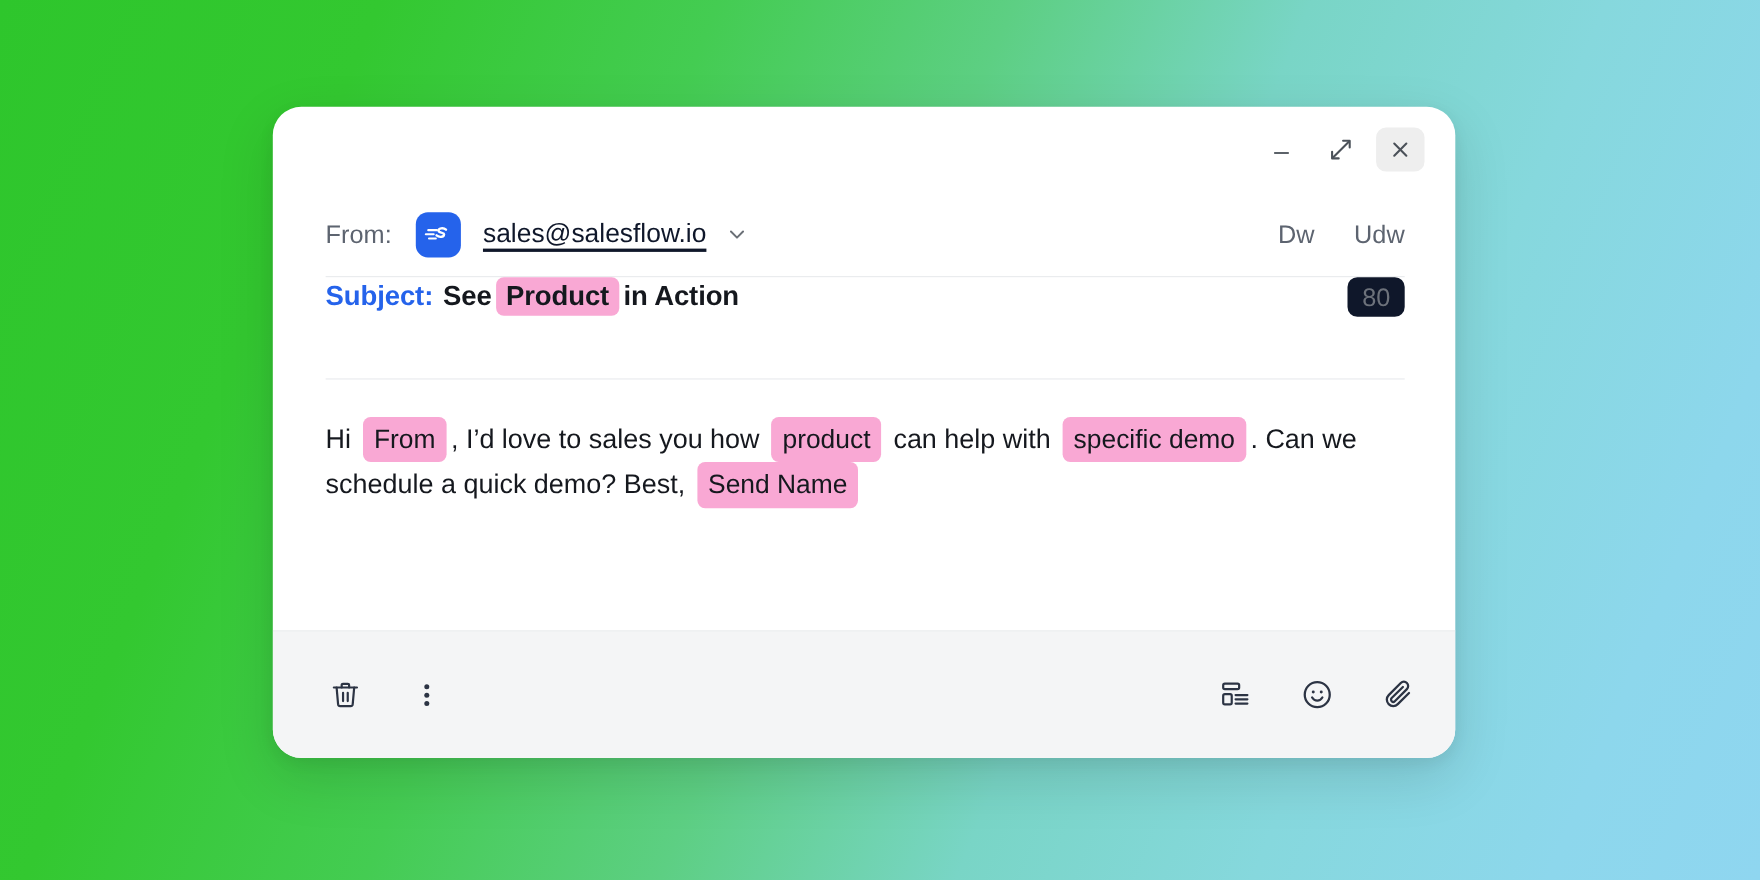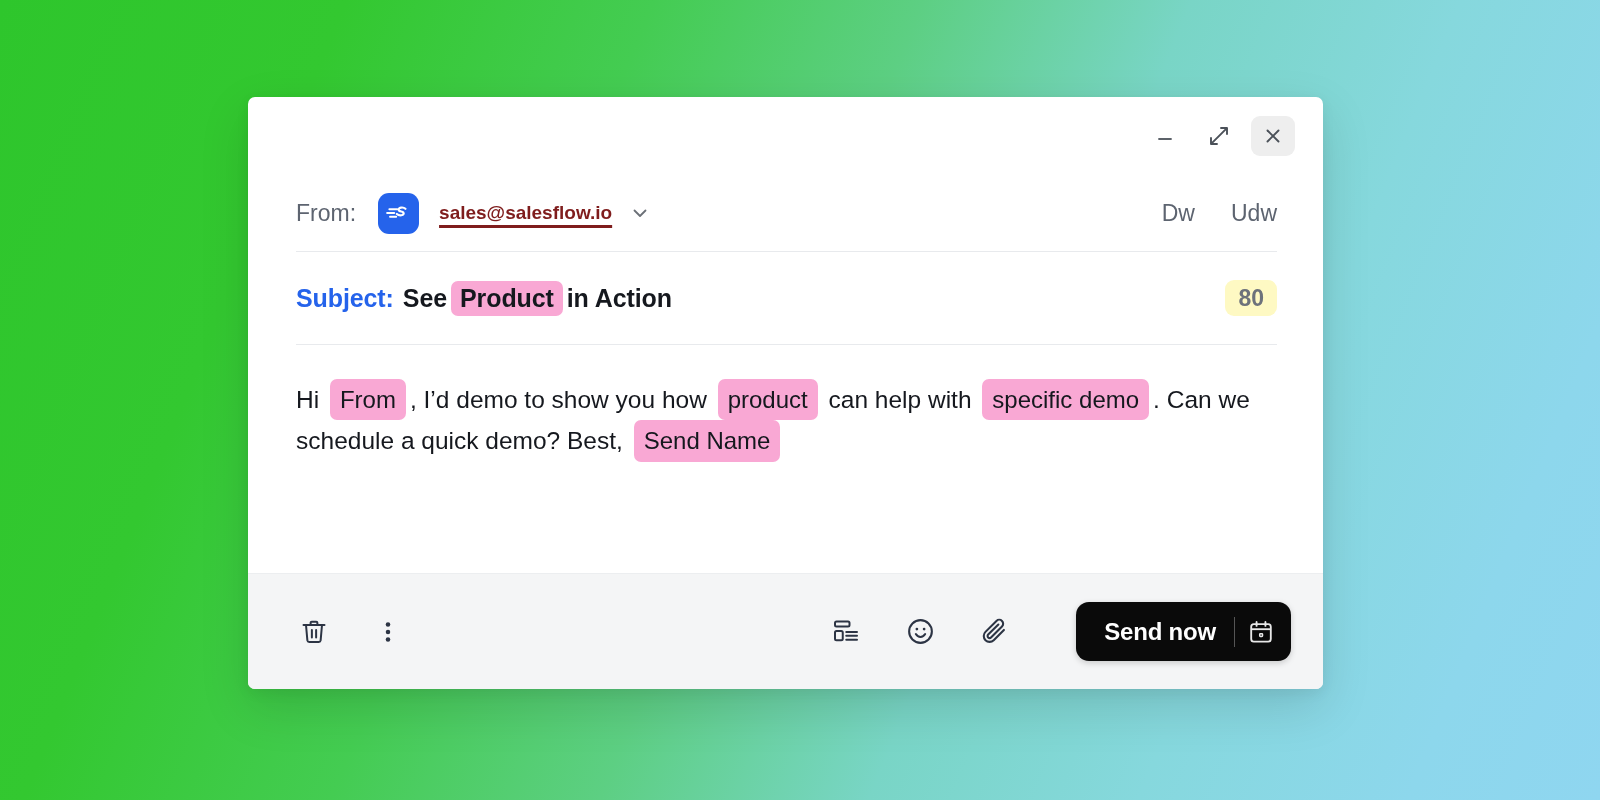--- a/index.html
+++ b/index.html
@@ -26,21 +26,21 @@
   }
 
   
   .compose-card {
     position: absolute;
     left: 248px;
     top: 97px;
     width: 1075px;
     height: 592px;
     background: #ffffff;
-    border-radius: 7px;
+    border-radius: 26px;
     box-shadow: 0 18px 50px rgba(0,0,0,0.13), 0 4px 14px rgba(0,0,0,0.06);
     overflow: hidden;
     display: flex;
     flex-direction: column;
   }
 
   
   .titlebar {
     height: 78px;
     display: flex;
@@ -84,23 +84,23 @@
     border-radius: 11px;
     background: #2563eb;
     display: flex;
     align-items: center;
     justify-content: center;
     flex: none;
     margin-right: 20px;
     cursor: pointer;
   }
   .from-address {
-    font-size: 19px;
-    font-weight: 700;
-    color: #7f1d1d;
+    font-size: 24px;
+    font-weight: 400;
+    color: #0f172a;
     text-decoration: underline;
     text-underline-offset: 6px;
     text-decoration-thickness: 2.5px;
     cursor: pointer;
     white-space: nowrap;
   }
   .from-chevron {
     margin-left: 18px;
     display: flex;
     align-items: center;
@@ -122,21 +122,21 @@
   .divider {
     height: 1px;
     background: #e8eaed;
     margin: 0 46px 0 48px;
     flex: none;
   }
 
   
   .subject-row {
     display: flex;
-    align-items: center;
+    align-items: flex-start;
     height: 92px;
     padding: 0 46px 0 48px;
     flex: none;
   }
   .subject-text {
     font-size: 25px;
     font-weight: 700;
     color: #15181e;
     letter-spacing: -0.1px;
     white-space: nowrap;
@@ -152,24 +152,24 @@
   .chip {
     background: #f9a8d4;
     border-radius: 7px;
     padding: 3px 9px;
     margin: 0 4px;
     display: inline-block;
     cursor: pointer;
   }
   .counter-badge {
     margin-left: auto;
-    background: #fef9c3;
+    background: #0f172a;
     color: #6d727b;
     font-size: 23px;
-    font-weight: 700;
+    font-weight: 400;
     border-radius: 9px;
     padding: 5px 13px;
     line-height: 1.15;
   }
 
   
   .body-area {
     flex: 1 1 auto;
     padding: 34px 46px 0 48px;
   }
@@ -309,21 +309,21 @@
         <span>See</span>
         <span class="chip">Product</span>
         <span>in Action</span>
     </span>
     <span class="counter-badge">80</span>
   </div>
 
   <div class="divider"></div>
 
   <div class="body-area">
-    <div class="body-text"><span>Hi </span><span class="chip">From</span><span>, I’d demo to show you how </span><span class="chip">product</span><span> can help with </span><span class="chip">specific demo</span><span>. Can we schedule a quick demo? Best, </span><span class="chip">Send Name</span></div>
+    <div class="body-text"><span>Hi </span><span class="chip">From</span><span>, I’d love to sales you how </span><span class="chip">product</span><span> can help with </span><span class="chip">specific demo</span><span>. Can we schedule a quick demo? Best, </span><span class="chip">Send Name</span></div>
   </div>
 
   <div class="footer">
     <div class="footer-left">
       <button class="tool-btn">
         <svg width="30" height="30" viewBox="0 0 24 24" fill="none" aria-hidden="true">
           <path d="M3.6 6.4h16.8" stroke="#2c3444" stroke-width="1.6" stroke-linecap="round"></path>
           <path d="M9.3 6.4V4.6a.9.9 0 0 1 .9-.9h3.6a.9.9 0 0 1 .9.9v1.8" stroke="#2c3444" stroke-width="1.6" stroke-linecap="round" stroke-linejoin="round"></path>
           <path d="M5.6 6.4l1.1 12.3a1.5 1.5 0 0 0 1.5 1.3h7.6a1.5 1.5 0 0 0 1.5-1.3l1.1-12.3" stroke="#2c3444" stroke-width="1.6" stroke-linecap="round" stroke-linejoin="round"></path>
           <path d="M10.3 10.3v6M13.7 10.3v6" stroke="#2c3444" stroke-width="1.6" stroke-linecap="round"></path>
@@ -353,28 +353,16 @@
           <circle cx="14.8" cy="10.1" r="1.05" fill="#2c3444"></circle>
           <path d="M8.4 14.0c.9 1.5 2.2 2.2 3.6 2.2s2.7-.7 3.6-2.2" stroke="#2c3444" stroke-width="1.6" stroke-linecap="round"></path>
         </svg>
       </button>
       <button class="tool-btn">
         <svg width="31" height="31" viewBox="0 0 24 24" fill="none" aria-hidden="true">
           <path d="M19.3 10.8 11.4 18.7a4.5 4.5 0 0 1-6.4-6.4l8.5-8.5a3.0 3.0 0 0 1 4.3 4.3l-8.5 8.5a1.5 1.5 0 0 1-2.2-2.2l7.9-7.8" stroke="#2c3444" stroke-width="1.6" stroke-linecap="round" stroke-linejoin="round"></path>
         </svg>
       </button>
 
-      <div class="send-group">
-        <span class="send-label">Send now</span>
-        <span class="send-sep"></span>
-        <span class="send-sched">
-          <svg width="28" height="28" viewBox="0 0 24 24" fill="none" aria-hidden="true">
-            <rect x="3.6" y="5.2" width="16.8" height="15.0" rx="2.2" stroke="#e8e8e8" stroke-width="1.6"></rect>
-            <path d="M3.6 9.6h16.8" stroke="#e8e8e8" stroke-width="1.6"></path>
-            <path d="M8.2 3.4v3.4M15.8 3.4v3.4" stroke="#e8e8e8" stroke-width="1.6" stroke-linecap="round"></path>
-            <rect x="10.9" y="13.4" width="2.4" height="2.4" rx="0.5" stroke="#e8e8e8" stroke-width="1.3"></rect>
-          </svg>
-        </span>
-      </div>
     </div>
   </div>
 
 </div>
 
 </body></html>

